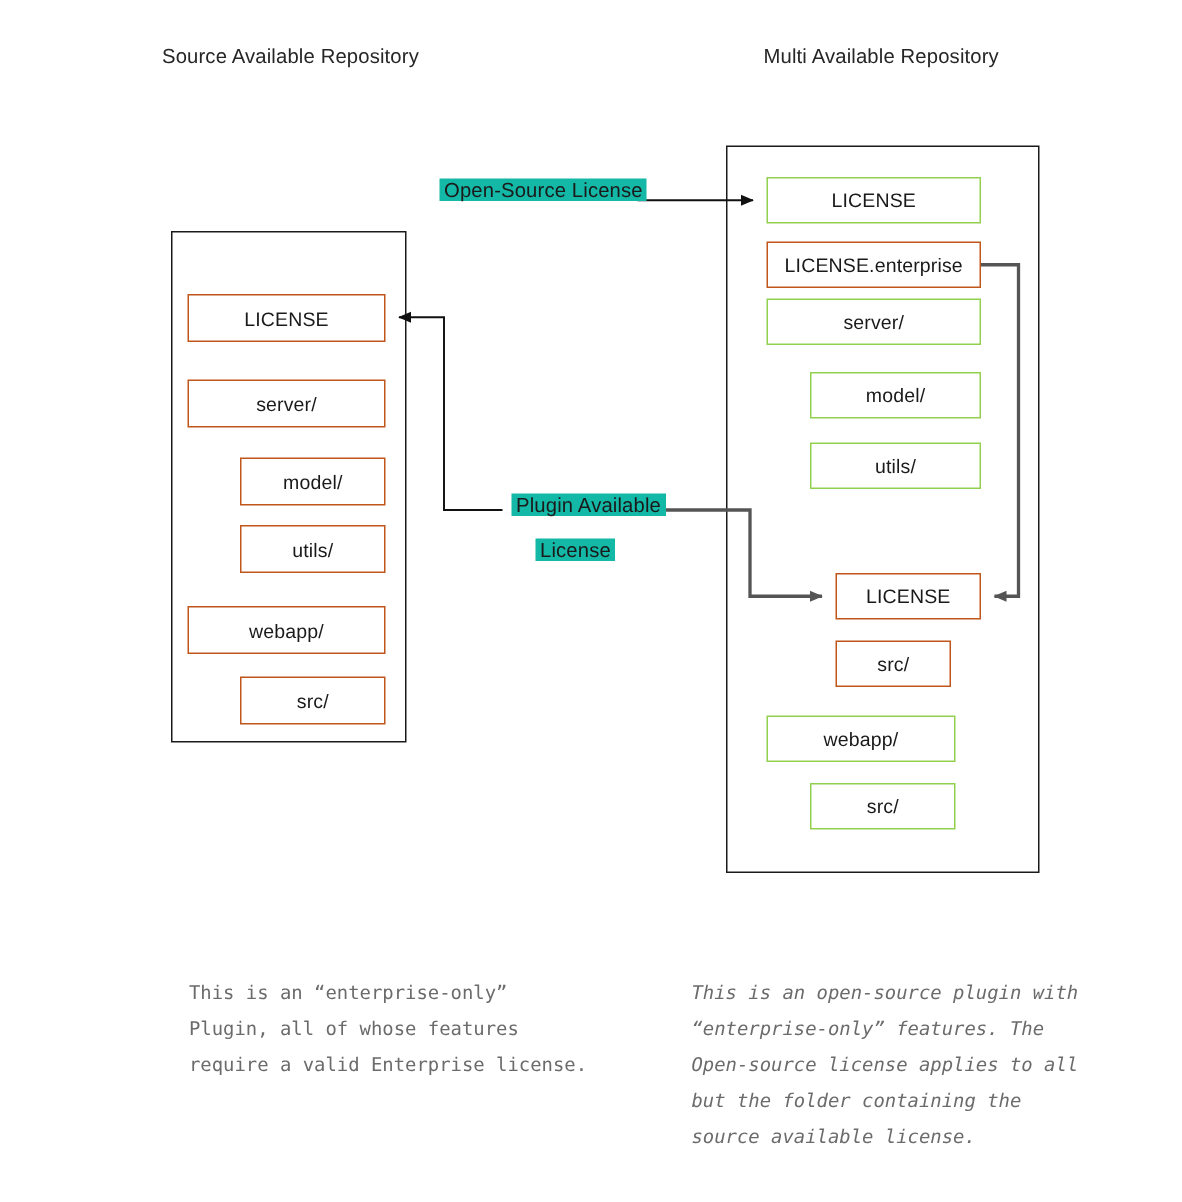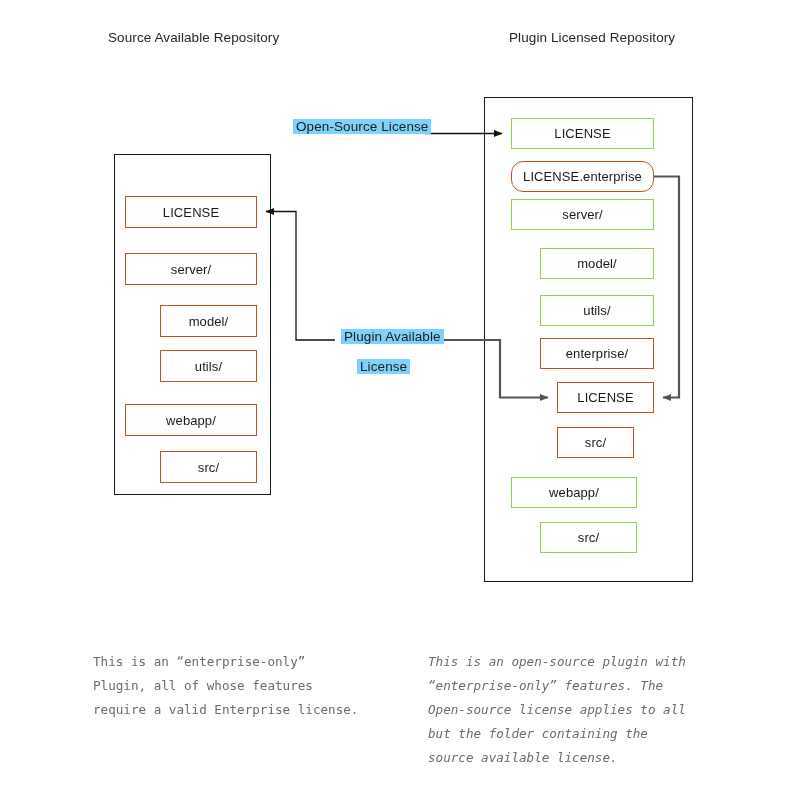--- a/index.html
+++ b/index.html
@@ -60,66 +60,66 @@
     height: 801px;
     pointer-events: none;
   }
   .wire      { stroke: #111111; stroke-width: 1.3px; fill: none; }
   .wire-gray { stroke: #555555; stroke-width: 2.2px; fill: none; }
 
   .edge-label {
     position: absolute;
     font-size: 13.5px;
     color: #1a1a1a;
-    background: #7dd3fc;
+    background: #14b8a6;
     white-space: nowrap;
     padding: 0 3px;
     letter-spacing: 0.1px;
   }
   #lbl-open   { left: 293px; top: 119px; }
   #lbl-sa-1   { left: 341px; top: 329px; }
   #lbl-sa-2   { left: 357px; top: 359px; }
 
   .caption {
     position: absolute;
     font-family: "DejaVu Sans Mono", "Liberation Mono", monospace;
     font-size: 12.6px;
     line-height: 24px;
     color: #6b6b6b;
     white-space: pre;
+    margin-left: 33px;
   }
   #cap-left  { left: 93px;  top: 650px; }
   #cap-right { left: 428px; top: 650px; font-style: italic; }
 </style>
 </head>
 <body>
 
 <div id="stage">
 
   <div class="col-title" id="title-left">Source Available Repository</div>
 
-  <div class="col-title" id="title-right">Plugin Licensed Repository</div>
+  <div class="col-title" id="title-right">Multi Available Repository</div>
 
   <div class="repo-box" id="repo-left"></div>
 
   <div class="repo-box" id="repo-right"></div>
 
   <div class="node" style="left:125px; top:196px; width:132px; height:32px;">LICENSE</div>
   <div class="node" style="left:125px; top:253px; width:132px; height:32px;">server/</div>
   <div class="node" style="left:160px; top:305px; width:97px; height:32px;">model/</div>
   <div class="node" style="left:160px; top:350px; width:97px; height:32px;">utils/</div>
   <div class="node" style="left:125px; top:404px; width:132px; height:32px;">webapp/</div>
   <div class="node" style="left:160px; top:451px; width:97px; height:32px;">src/</div>
 
   <div class="node green" style="left:511px; top:118px; width:143px; height:31px;">LICENSE</div>
-  <div class="node" style="left:511px; top:161px; width:143px; height:31px;border-radius:12px;">LICENSE.enterprise</div>
+  <div class="node" style="left:511px; top:161px; width:143px; height:31px;">LICENSE.enterprise</div>
   <div class="node green" style="left:511px; top:199px; width:143px; height:31px;">server/</div>
   <div class="node green" style="left:540px; top:248px; width:114px; height:31px;">model/</div>
   <div class="node green" style="left:540px; top:295px; width:114px; height:31px;">utils/</div>
-  <div class="node" style="left:540px; top:338px; width:114px; height:31px;">enterprise/</div>
   <div class="node" style="left:557px; top:382px; width:97px; height:31px;">LICENSE</div>
   <div class="node" style="left:557px; top:427px; width:77px; height:31px;">src/</div>
   <div class="node green" style="left:511px; top:477px; width:126px; height:31px;">webapp/</div>
   <div class="node green" style="left:540px; top:522px; width:97px; height:31px;">src/</div>
 
   <svg id="wires" viewBox="0 0 788 801">
     <defs>
       <marker id="arw" markerWidth="9" markerHeight="9" refX="8" refY="4.2" orient="auto" markerUnits="userSpaceOnUse">
         <path d="M0,0.6 L8.6,4.2 L0,7.8 z" fill="#111111"></path>
       </marker>

